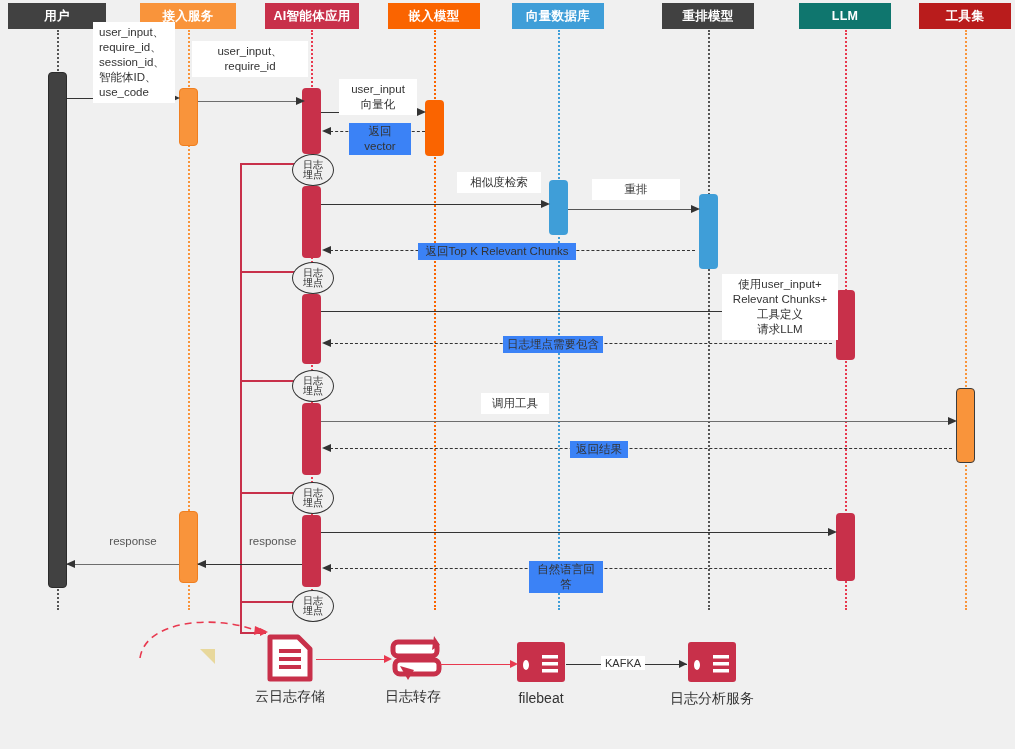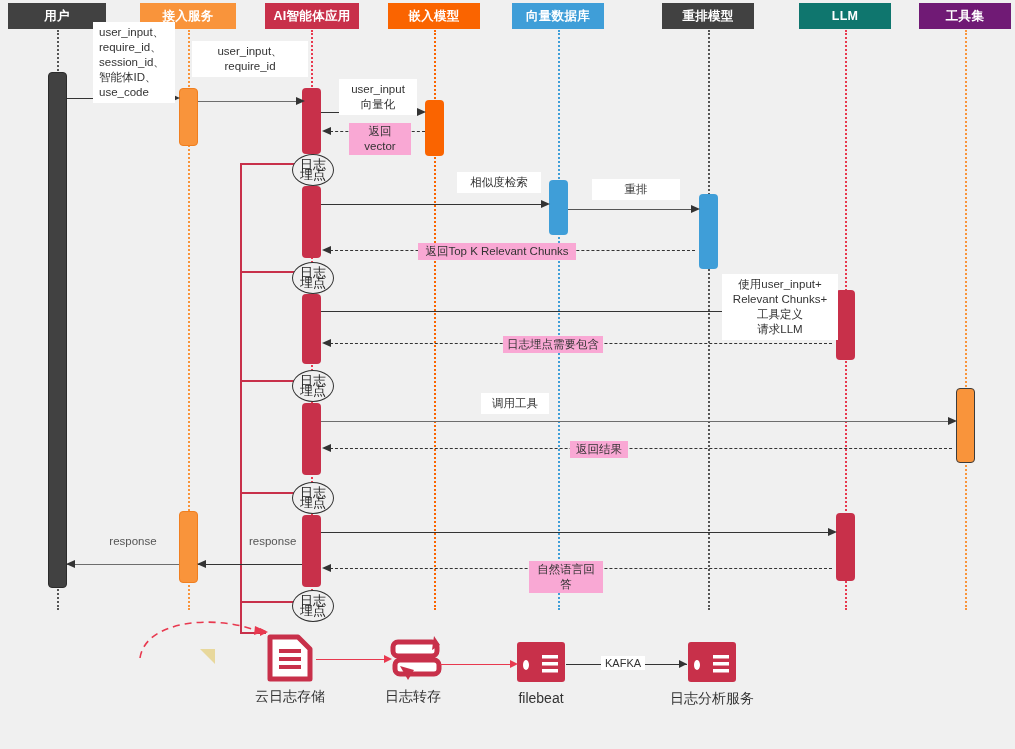--- a/index.html
+++ b/index.html
@@ -43,32 +43,32 @@
     position:absolute;
     background:#ffffff;
     color:#333;
     font-size:11.5px;
     line-height:15px;
     text-align:center;
     padding:3px 6px;
     box-sizing:border-box;
     white-space:pre-line;
   }
-  .msglabel.plain{background:#f9a8d4;padding:1px 3px;}
+  .msglabel.plain{background:#3b82f6;padding:1px 3px;}
   .msglabel.nobg{background:transparent;color:#555;}
 
   
   .oval{
     position:absolute;
     width:40px;height:30px;
     border:1.2px solid #333;
     border-radius:50%;
     background:#f0f0f0;
     display:flex;align-items:center;justify-content:center;
-    font-size:13px;line-height:10.5px;
+    font-size:10px;line-height:10.5px;
     color:#222;text-align:center;
     white-space:pre-line;
     z-index:6;
   }
 
   
   .rail{position:absolute;background:#c8304a;}
 
   
   #note{
@@ -126,21 +126,21 @@
   </div>
   <div class="actor" style="left:512px;top:3px;width:92px;background:#3f9ed8;">
     <span>向量数据库</span>
   </div>
   <div class="actor" style="left:662px;top:3px;width:92px;background:#414141;">
     <span>重排模型</span>
   </div>
   <div class="actor" style="left:799px;top:3px;width:92px;background:#0f766e;">
     <span>LLM</span>
   </div>
-  <div class="actor" style="left:919px;top:3px;width:92px;background:#701a75;">
+  <div class="actor" style="left:919px;top:3px;width:92px;background:#b91c1c;">
     <span>工具集</span>
   </div>
 
   <div class="lifeline" style="left:57px;top:30px;height:580px;border-left-color:#555;"></div>
   <div class="lifeline" style="left:188px;top:30px;height:580px;border-left-color:#f9943b;"></div>
   <div class="lifeline" style="left:311px;top:30px;height:585px;border-left-color:#e8394f;"></div>
   <div class="lifeline" style="left:434px;top:30px;height:580px;border-left-color:#fa6400;"></div>
   <div class="lifeline" style="left:558px;top:30px;height:580px;border-left-color:#3f9ed8;"></div>
   <div class="lifeline" style="left:708px;top:30px;height:580px;border-left-color:#555;"></div>
   <div class="lifeline" style="left:845px;top:30px;height:580px;border-left-color:#e8394f;"></div>

